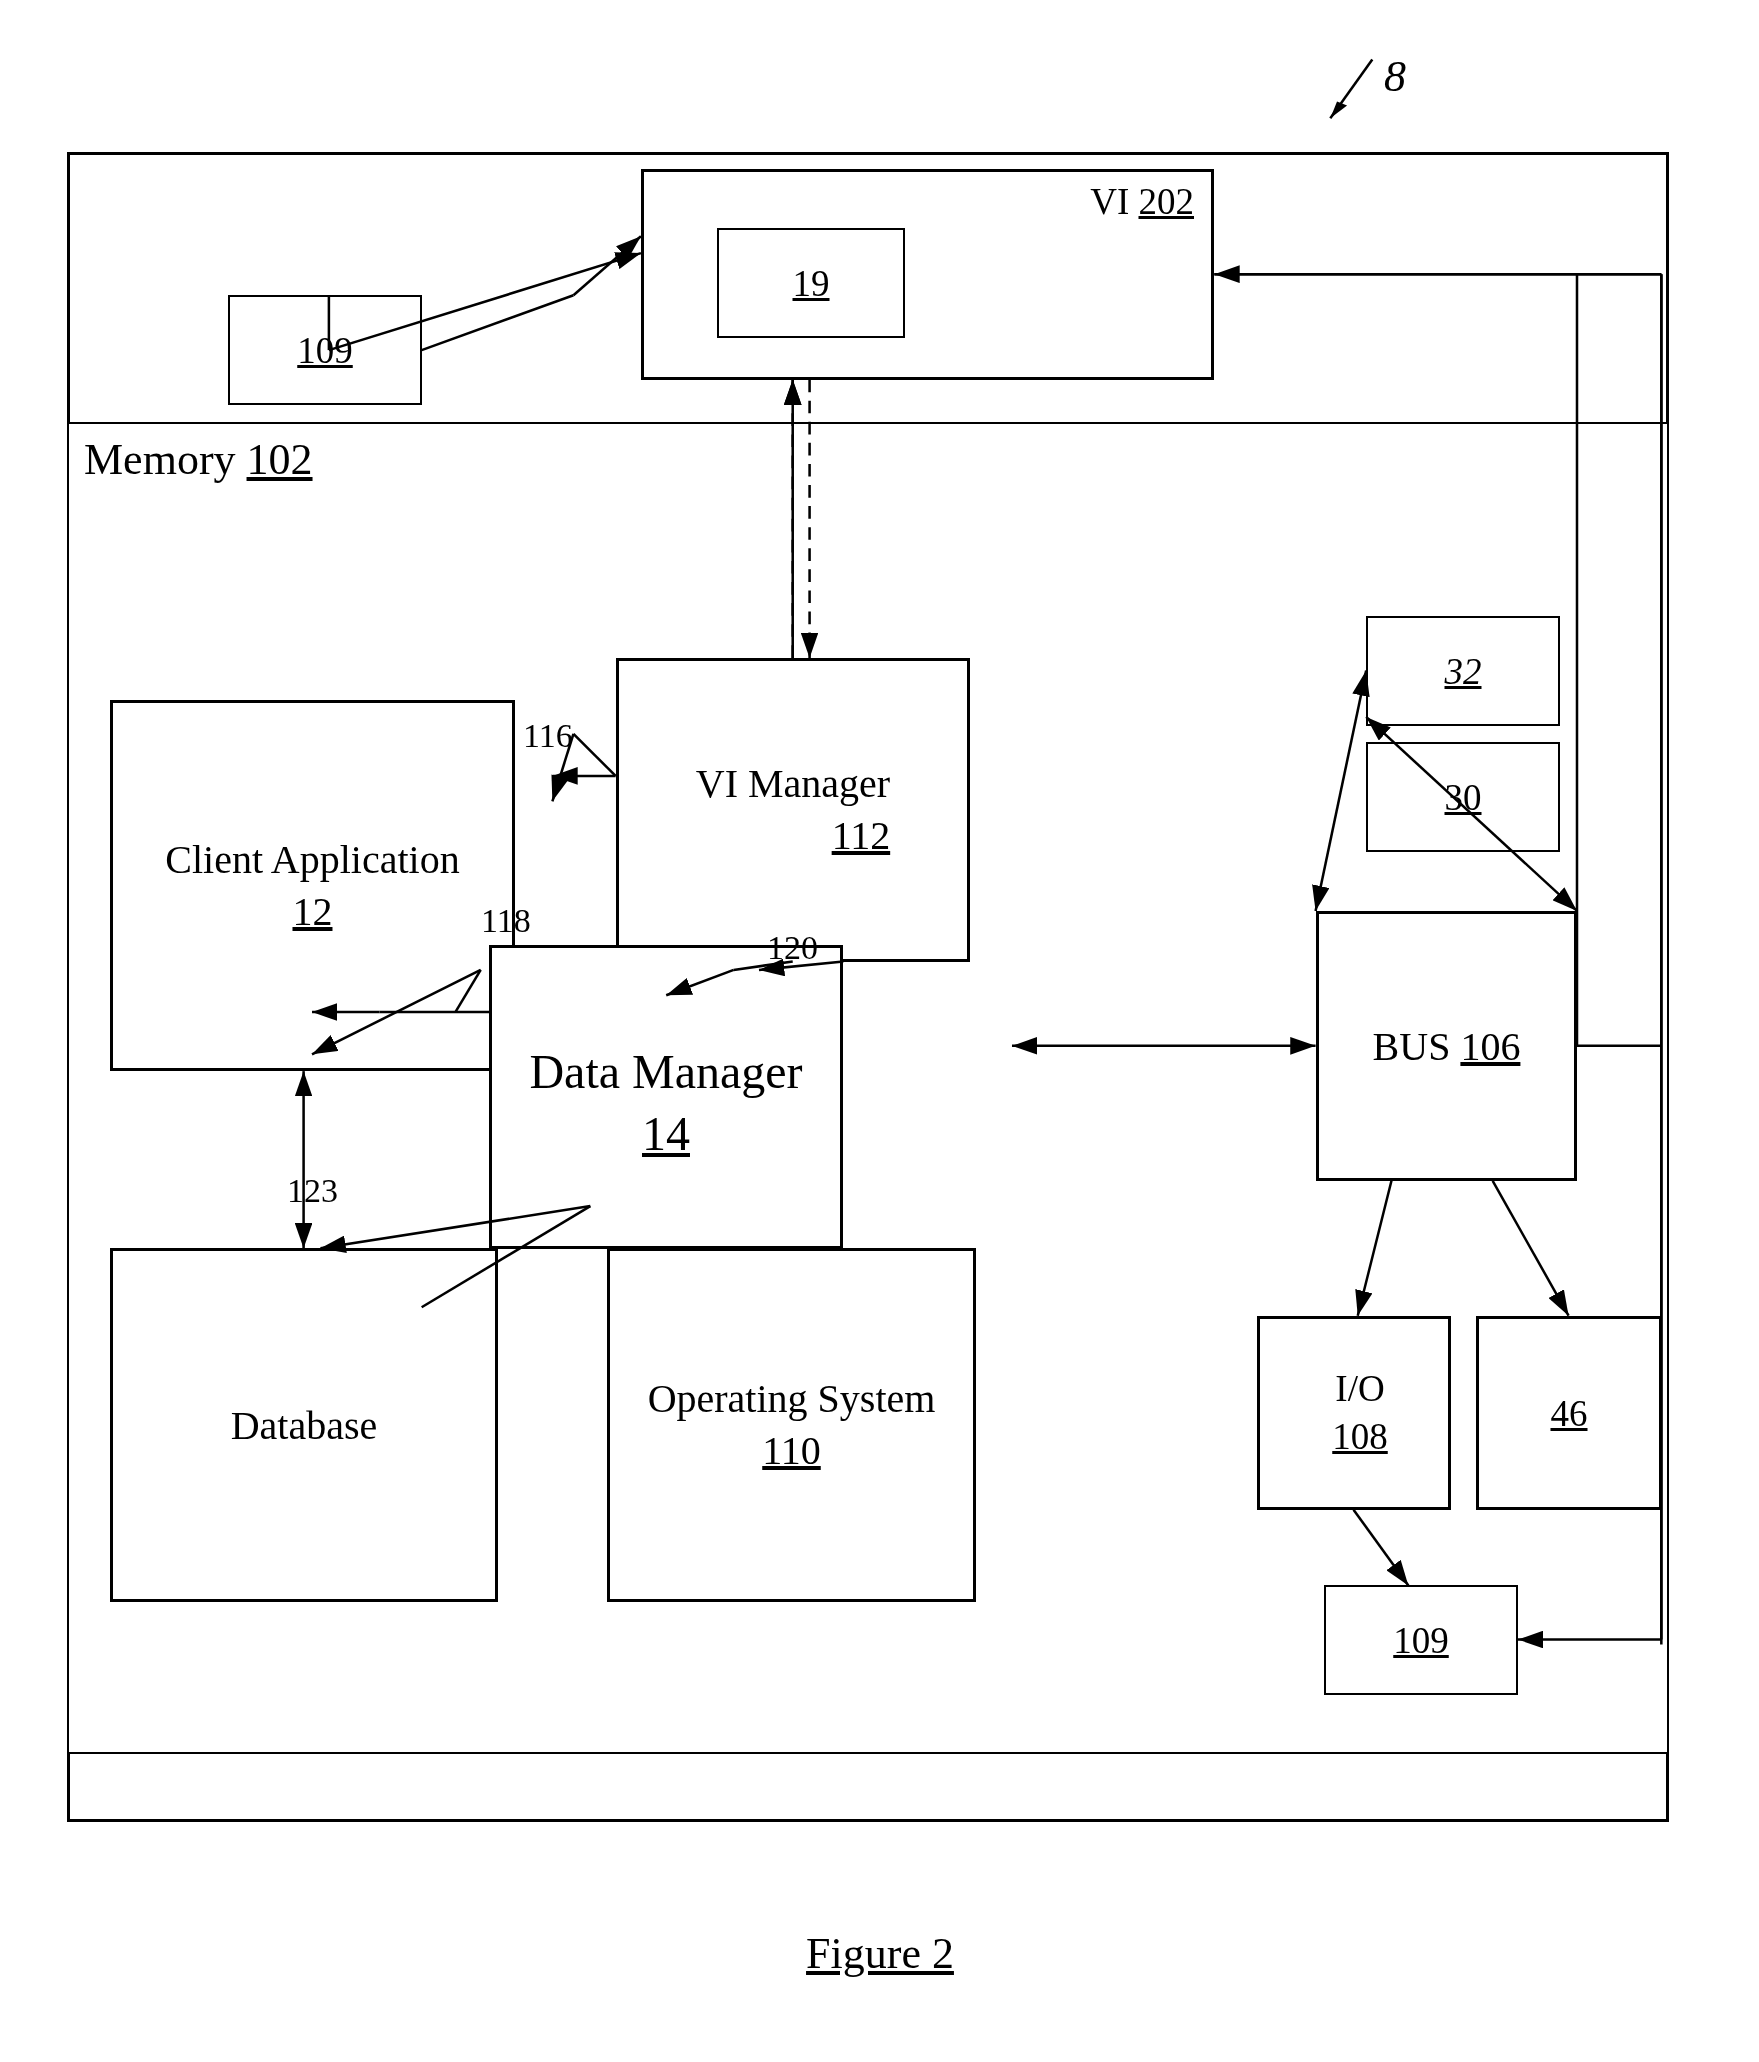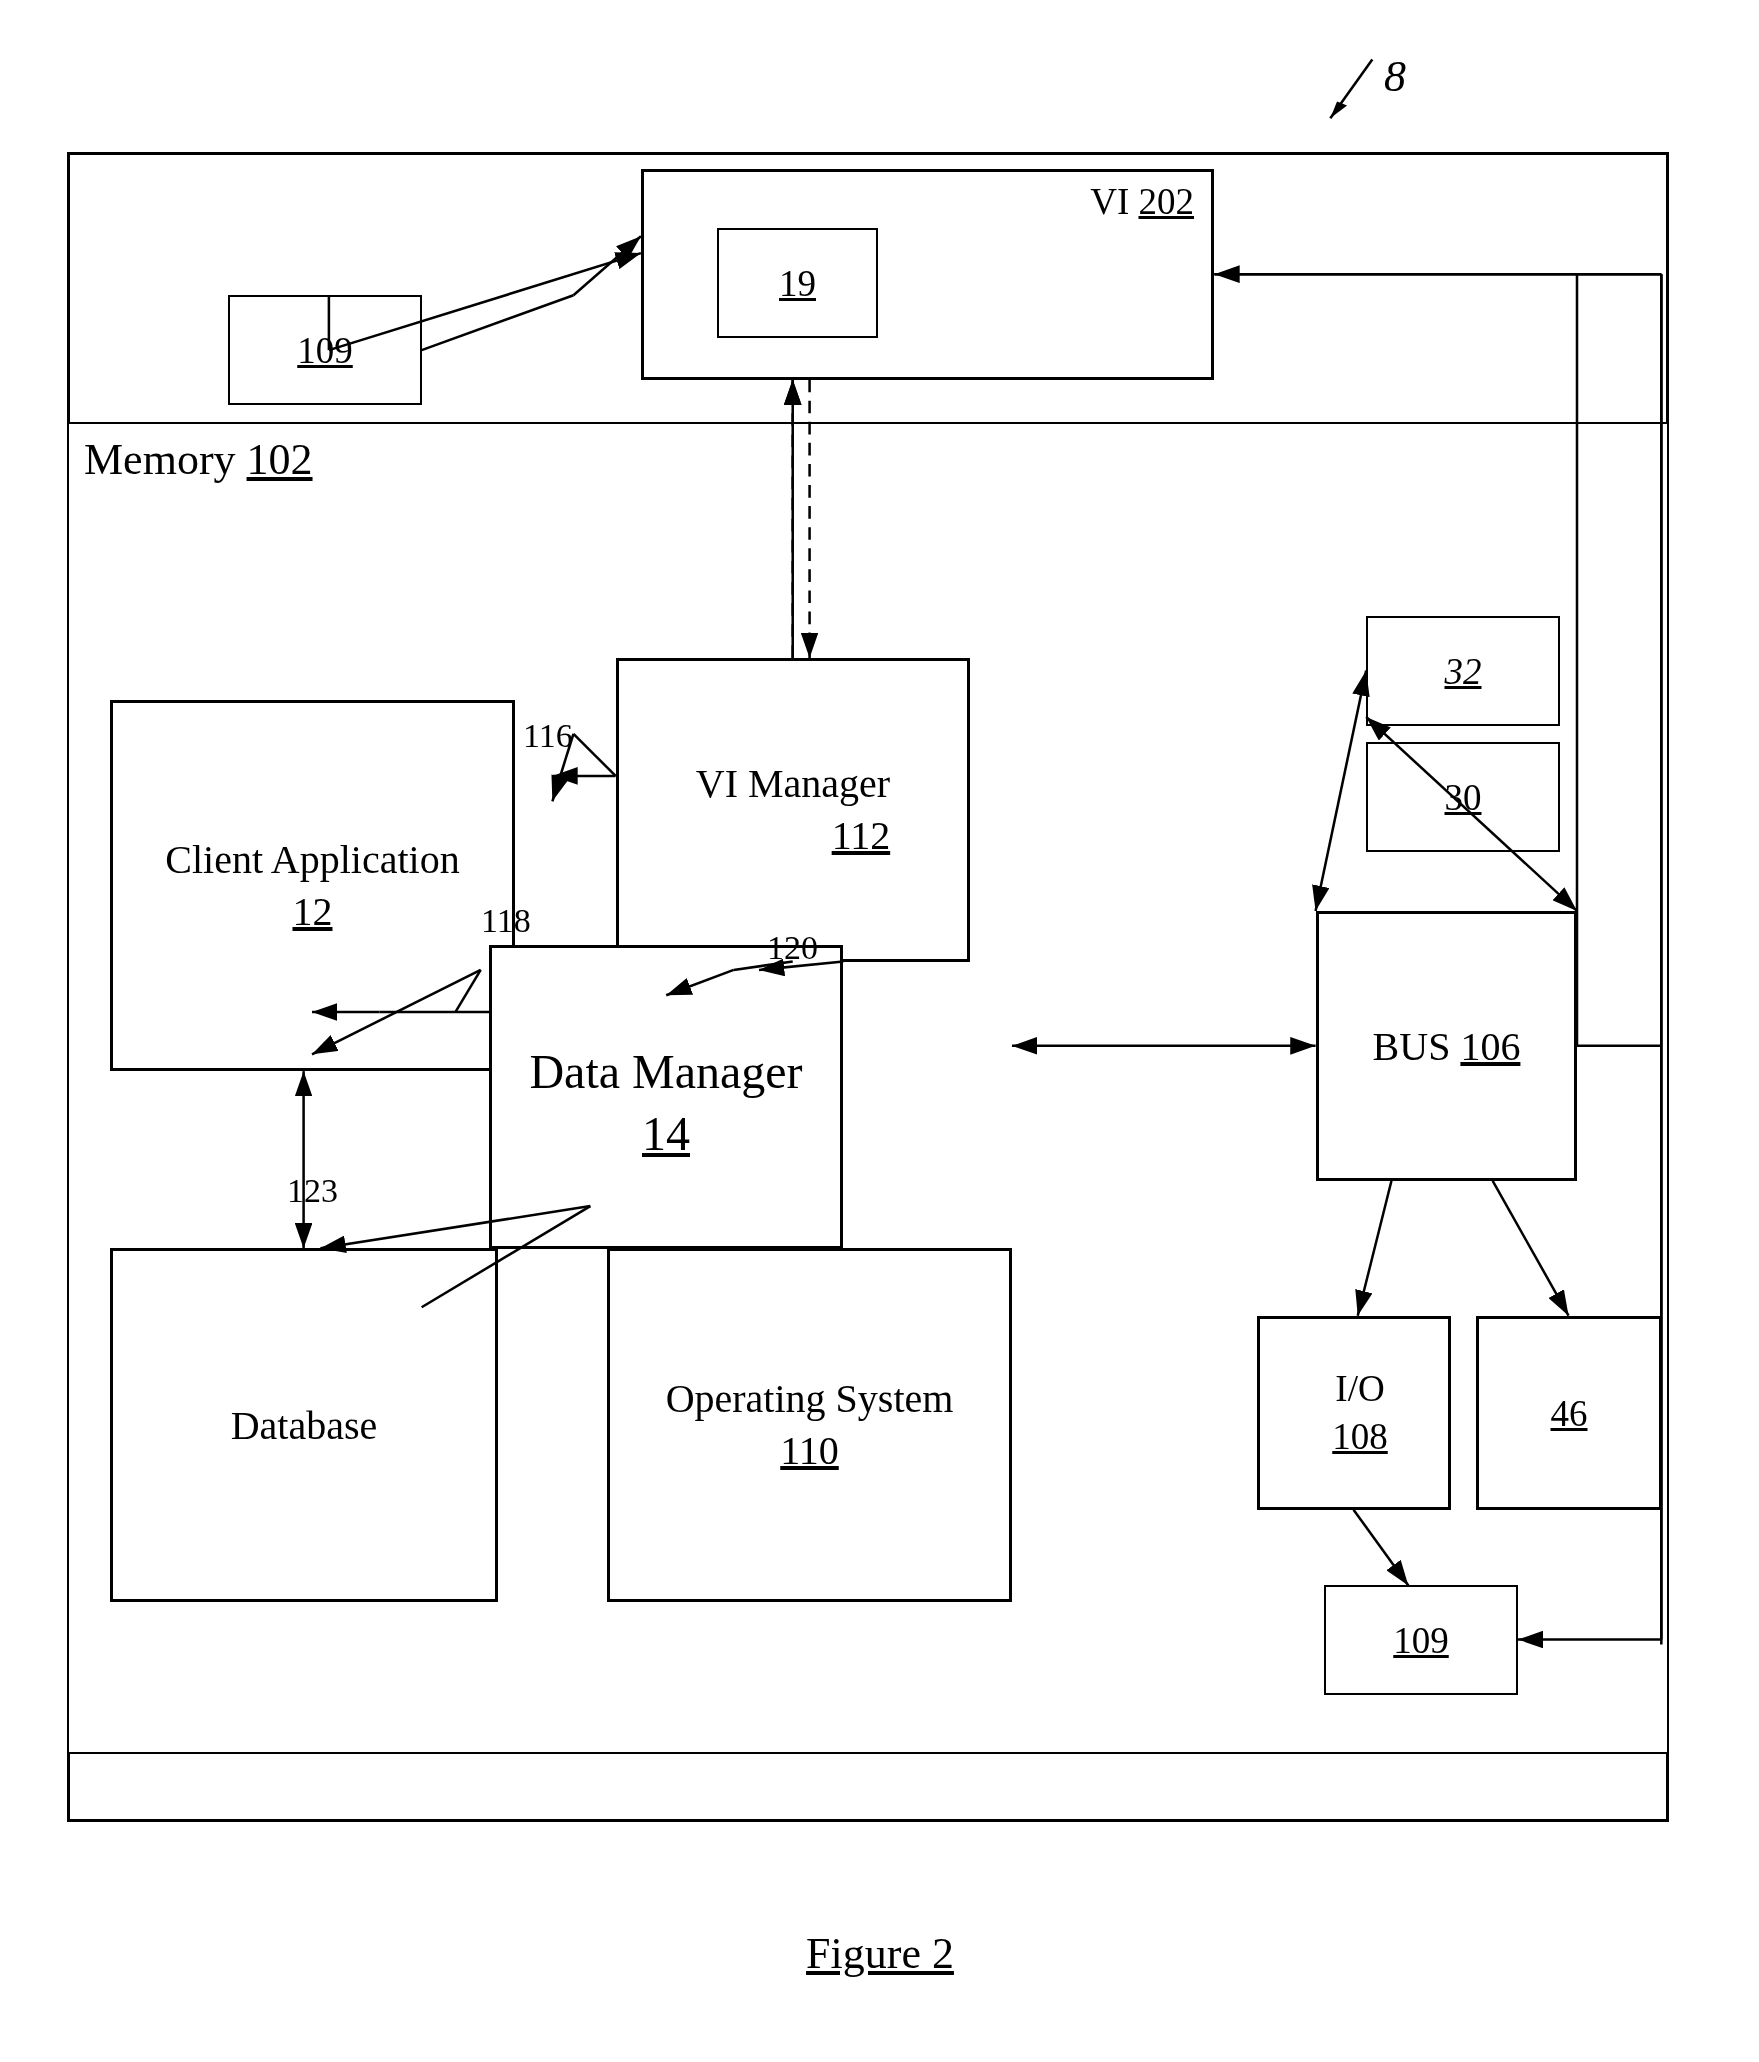--- a/index.html
+++ b/index.html
@@ -83,21 +83,21 @@
       height: 211px;
       border: 3.4px solid #000;
       background: white;
     }
 
     
     .vi-inner-box {
       position: absolute;
       top: 228px;
       left: 717px;
-      width: 161px;
+      width: 188px;
       height: 110px;
       border: 2.5px solid #000;
       background: white;
       display: flex;
       align-items: center;
       justify-content: center;
       font-size: 37px;
     }
 
     .vi-inner-box u { text-decoration: underline; }
@@ -186,21 +186,21 @@
 
     .database-text {
       font-size: 40px;
     }
 
     
     .os-box {
       position: absolute;
       top: 1248px;
       left: 607px;
-      width: 405px;
+      width: 369px;
       height: 354px;
       border: 3.4px solid #000;
       background: white;
       display: flex;
       align-items: center;
       justify-content: center;
       text-align: center;
     }
 
     .os-text {

